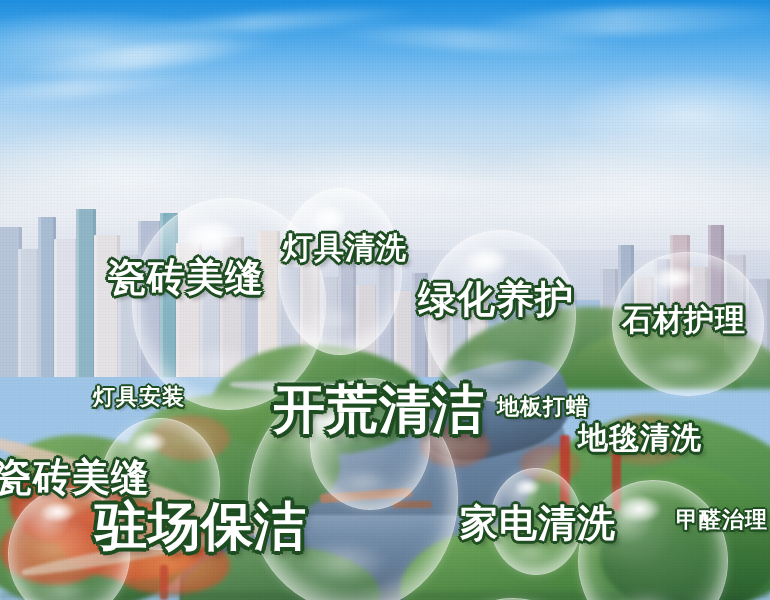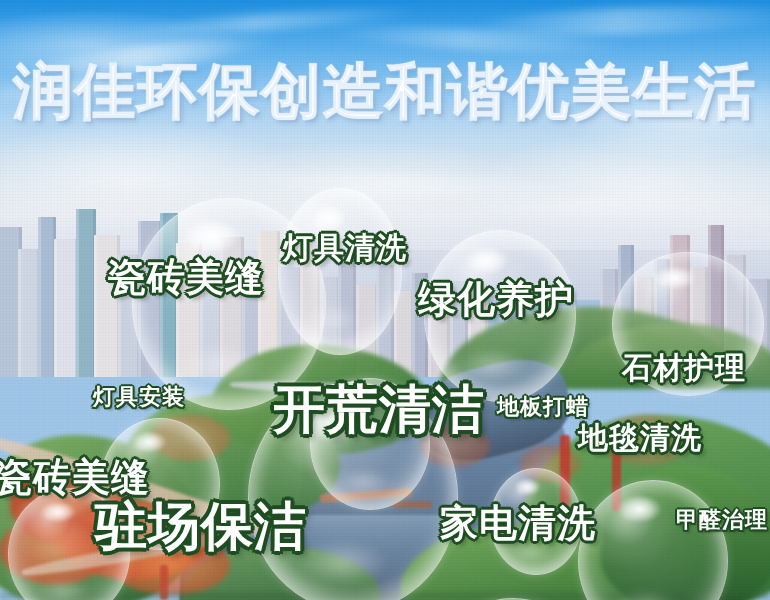--- a/index.html
+++ b/index.html
@@ -286,30 +286,29 @@
       <div class="bubble" style="left: 612px; top: 252px; width: 150px; height: 142px;"></div>
       <div class="bubble" style="left: 100px; top: 418px; width: 118px; height: 130px;"></div>
       <div class="bubble" style="left: 310px; top: 378px; width: 118px; height: 130px;"></div>
       <div class="bubble" style="left: 248px; top: 382px; width: 208px; height: 228px;"></div>
       <div class="bubble" style="left: 490px; top: 468px; width: 90px; height: 105px;"></div>
       <div class="bubble" style="left: 578px; top: 480px; width: 148px; height: 160px;"></div>
       <div class="bubble" style="left: 8px; top: 488px; width: 120px; height: 130px;"></div>
       <div class="bubble" style="left: 428px; top: 598px; width: 168px; height: 180px;"></div>
     </div>
 
-  <div class="title">润佳环保创造和谐优美生活</div>
 
   <div id="service-layer">
       <div class="svc lg" style="left: 108px; top: 252px;">瓷砖美缝</div>
       <div class="svc md" style="left: 283px; top: 228px;">灯具清洗</div>
       <div class="svc lg" style="left: 418px; top: 274px;">绿化养护</div>
-      <div class="svc md" style="left: 622px; top: 300px; margin-top: 48px;">石材护理</div>
+      <div class="svc md" style="left: 622px; top: 300px;">石材护理</div>
       <div class="svc sm" style="left: 93px; top: 382px;">灯具安装</div>
       <div class="svc xl" style="left: 273px; top: 375px;">开荒清洁</div>
       <div class="svc sm" style="left: 497px; top: 392px; text-align: right;">地板打蜡</div>
       <div class="svc md" style="left: 578px; top: 418px;">地毯清洗</div>
       <div class="svc lg" style="left: -6px; top: 452px;">瓷砖美缝</div>
       <div class="svc xl" style="left: 95px; top: 492px;">驻场保洁</div>
-      <div class="svc lg" style="left: 440px; top: 498px;">家电清洗</div>
+      <div class="svc lg" style="left: 460px; top: 498px;">家电清洗</div>
       <div class="svc sm" style="left: 676px; top: 505px;">甲醛治理</div>
     </div>
 
 </div>
 
 </body></html>

